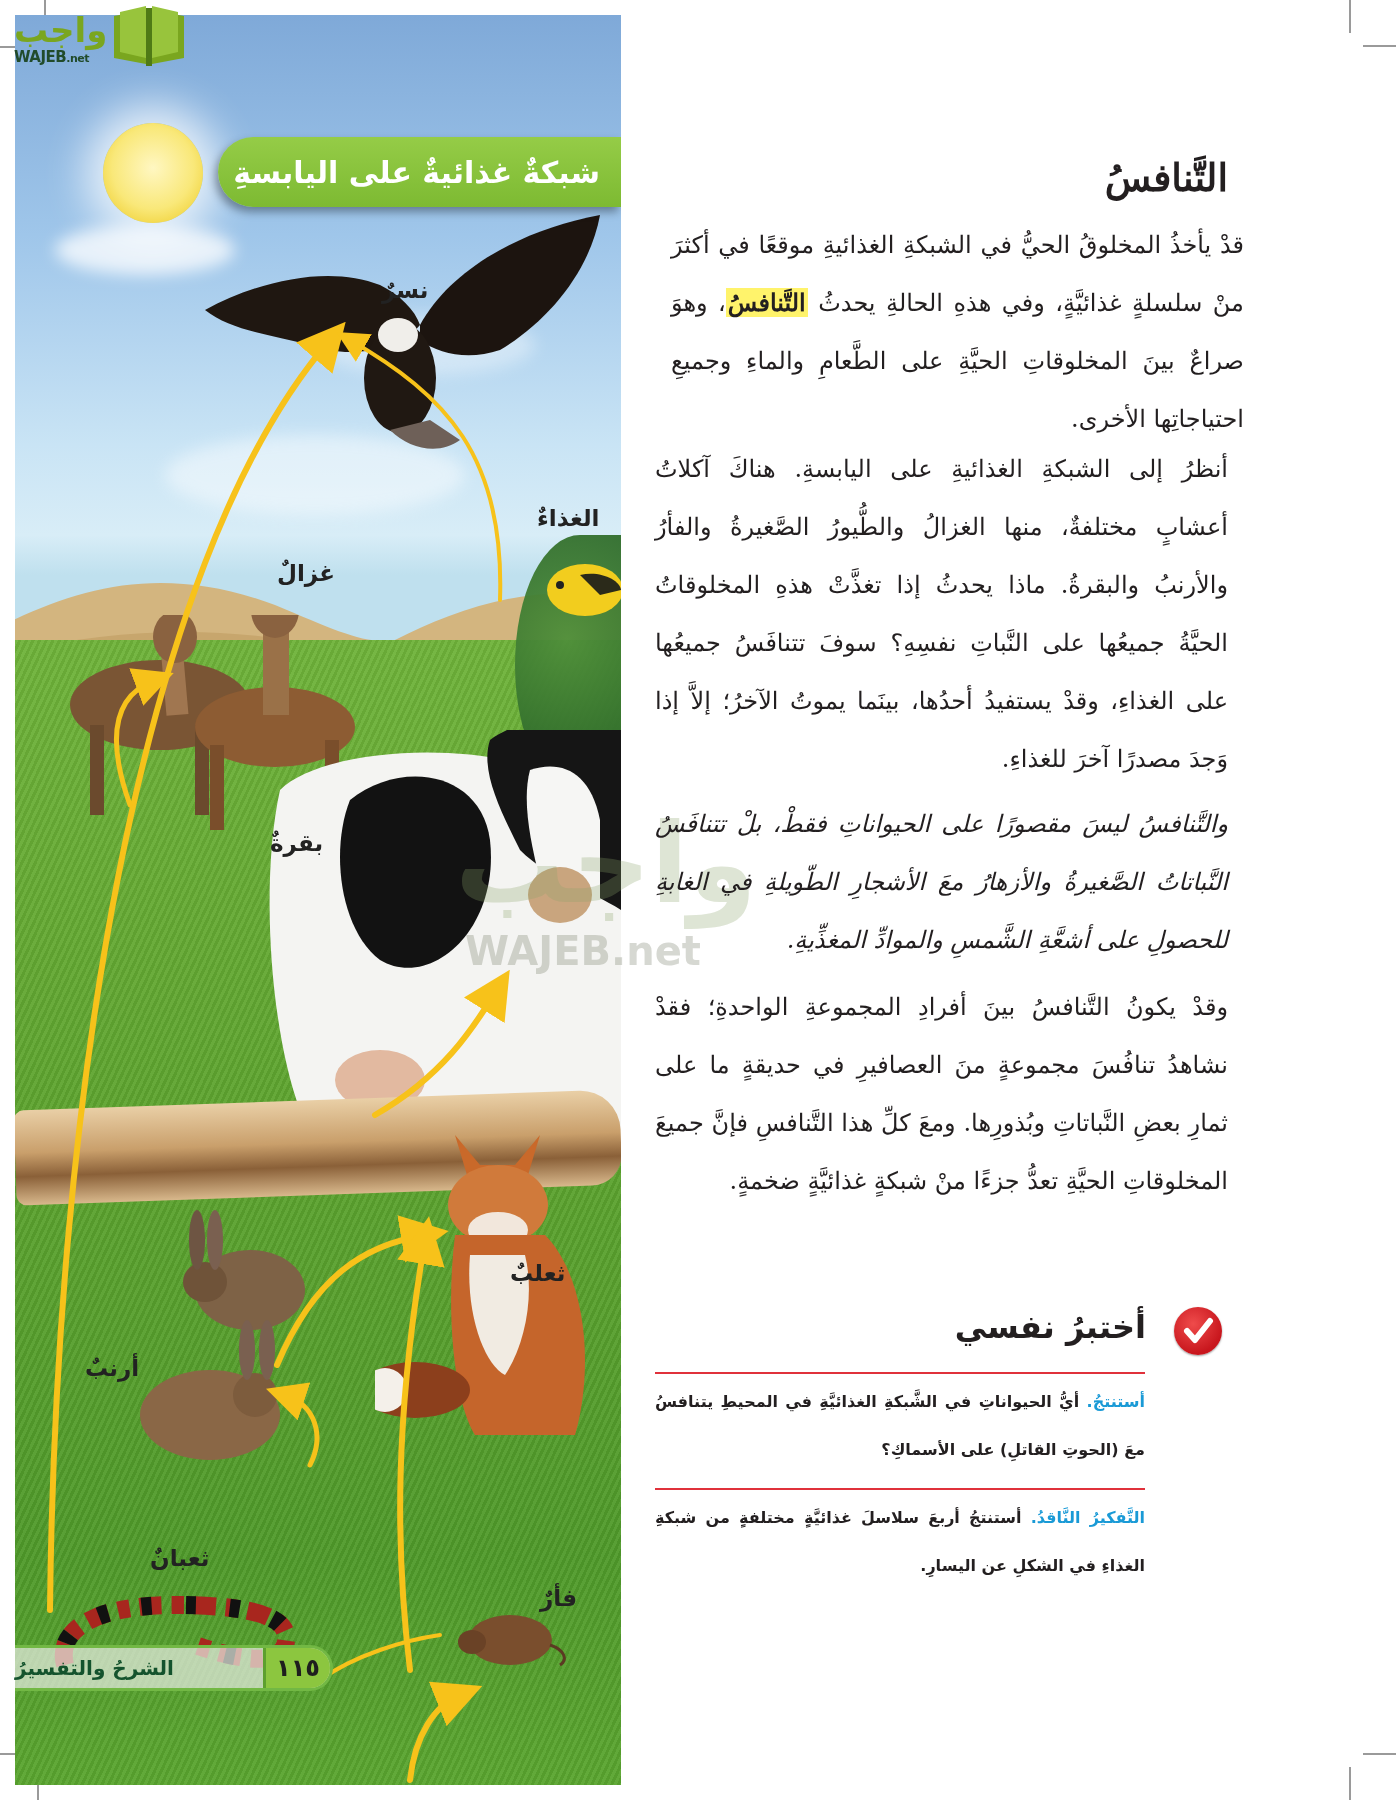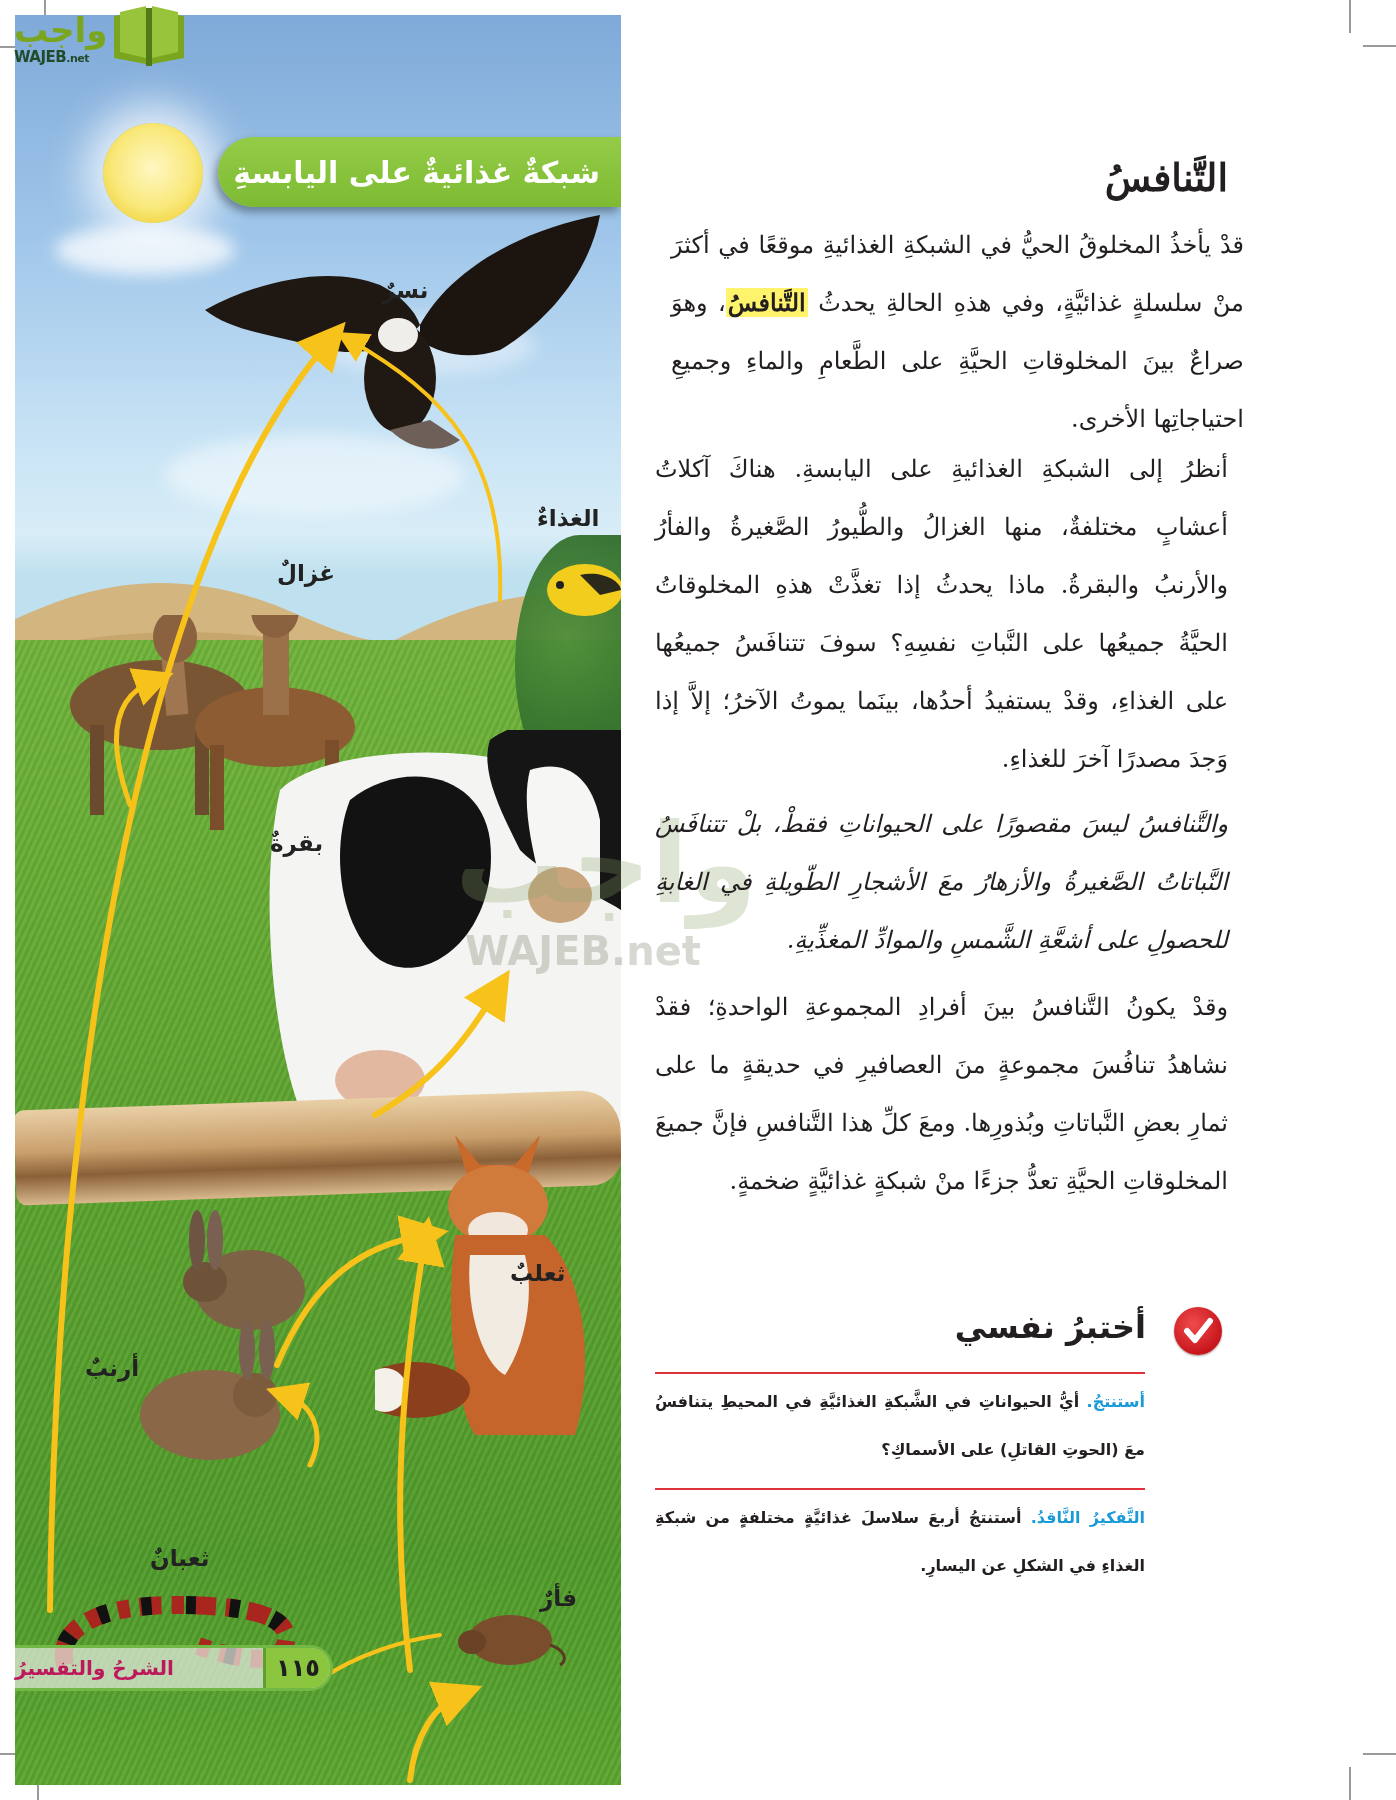--- a/index.html
+++ b/index.html
@@ -54,21 +54,21 @@
     transform:rotate(-2deg);
   }
   
   .footer-tab {
     position:absolute; left:15px; top:1645px; width:318px; height:46px;
     border:3px solid #72b844; border-left:none; border-radius:0 24px 24px 0;
     background:rgba(230,236,226,0.72); box-sizing:border-box; display:flex;
   }
   .footer-tab .title {
     flex:1; display:flex; align-items:center; justify-content:flex-end; padding-right:14px;
-    font-weight:bold; font-size:20px; color:#be185d; direction:rtl;
+    font-weight:bold; font-size:20px; color:#14532d; direction:rtl;
   }
   .footer-tab .pnum {
     width:64px; background:#8cc63f; border-left:3px solid #5da02e; border-radius:0 20px 20px 0;
     display:flex; align-items:center; justify-content:center;
     font-weight:bold; font-size:24px; color:#1e1e1e;
   }
   
   .logo { position:absolute; left:10px; top:10px; width:180px; height:60px; }
   .logo .ar { position:absolute; left:4px; top:0px; font-size:34px; font-weight:bold; color:#7aa61f; direction:rtl; }
   .logo .en { position:absolute; left:4px; top:38px; font-size:15px; font-weight:bold; color:#214b2b; letter-spacing:-0.5px; }

